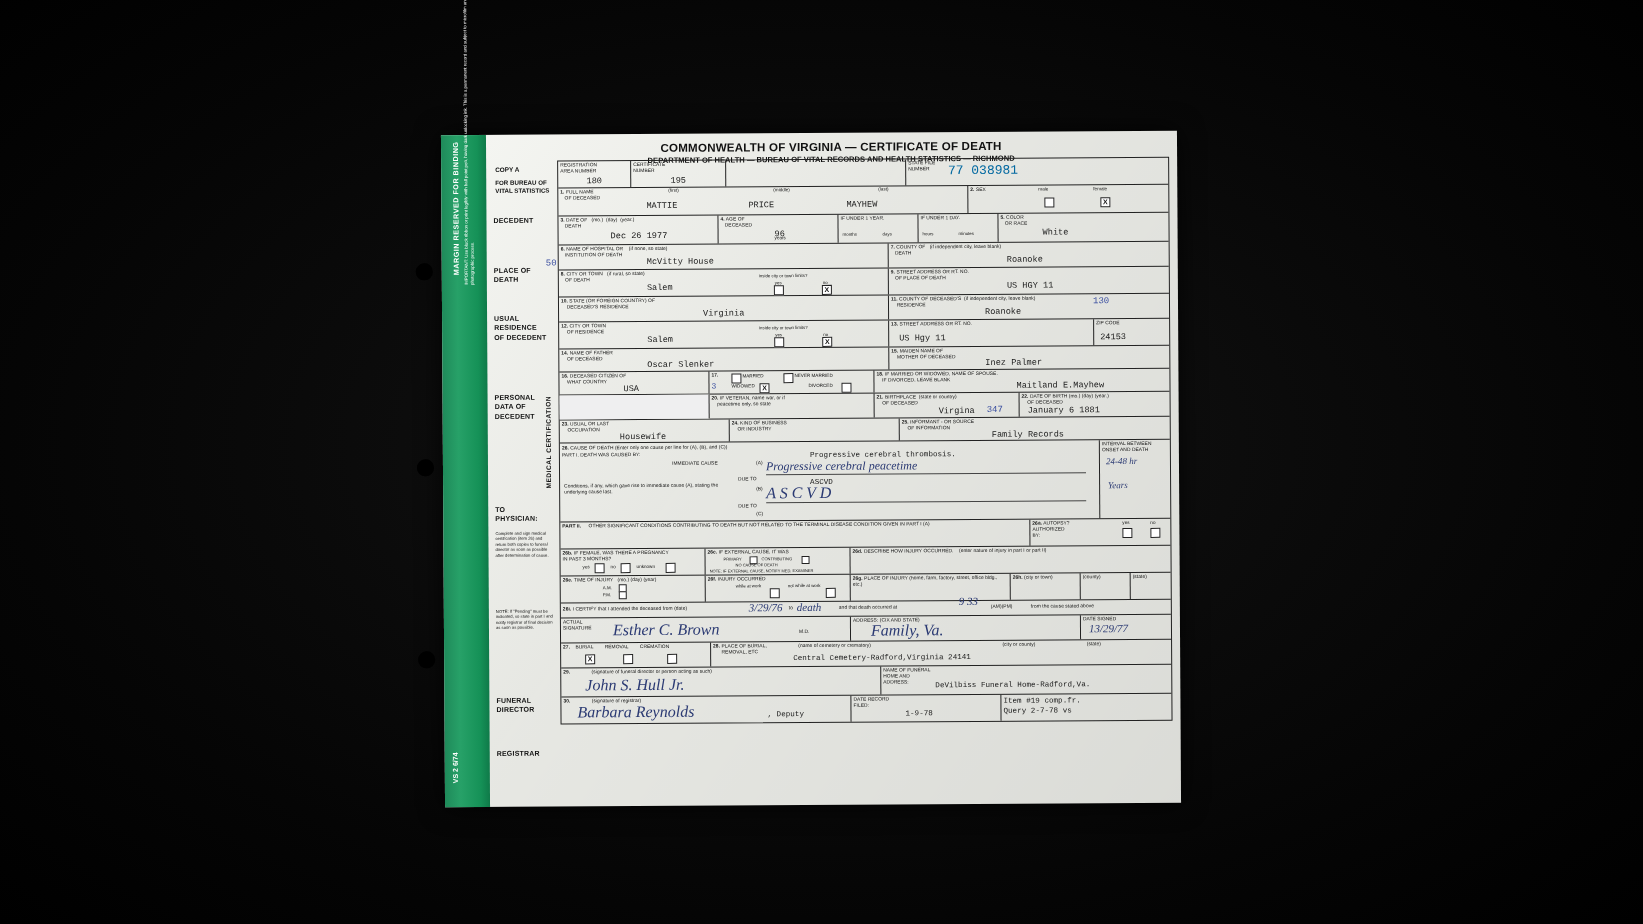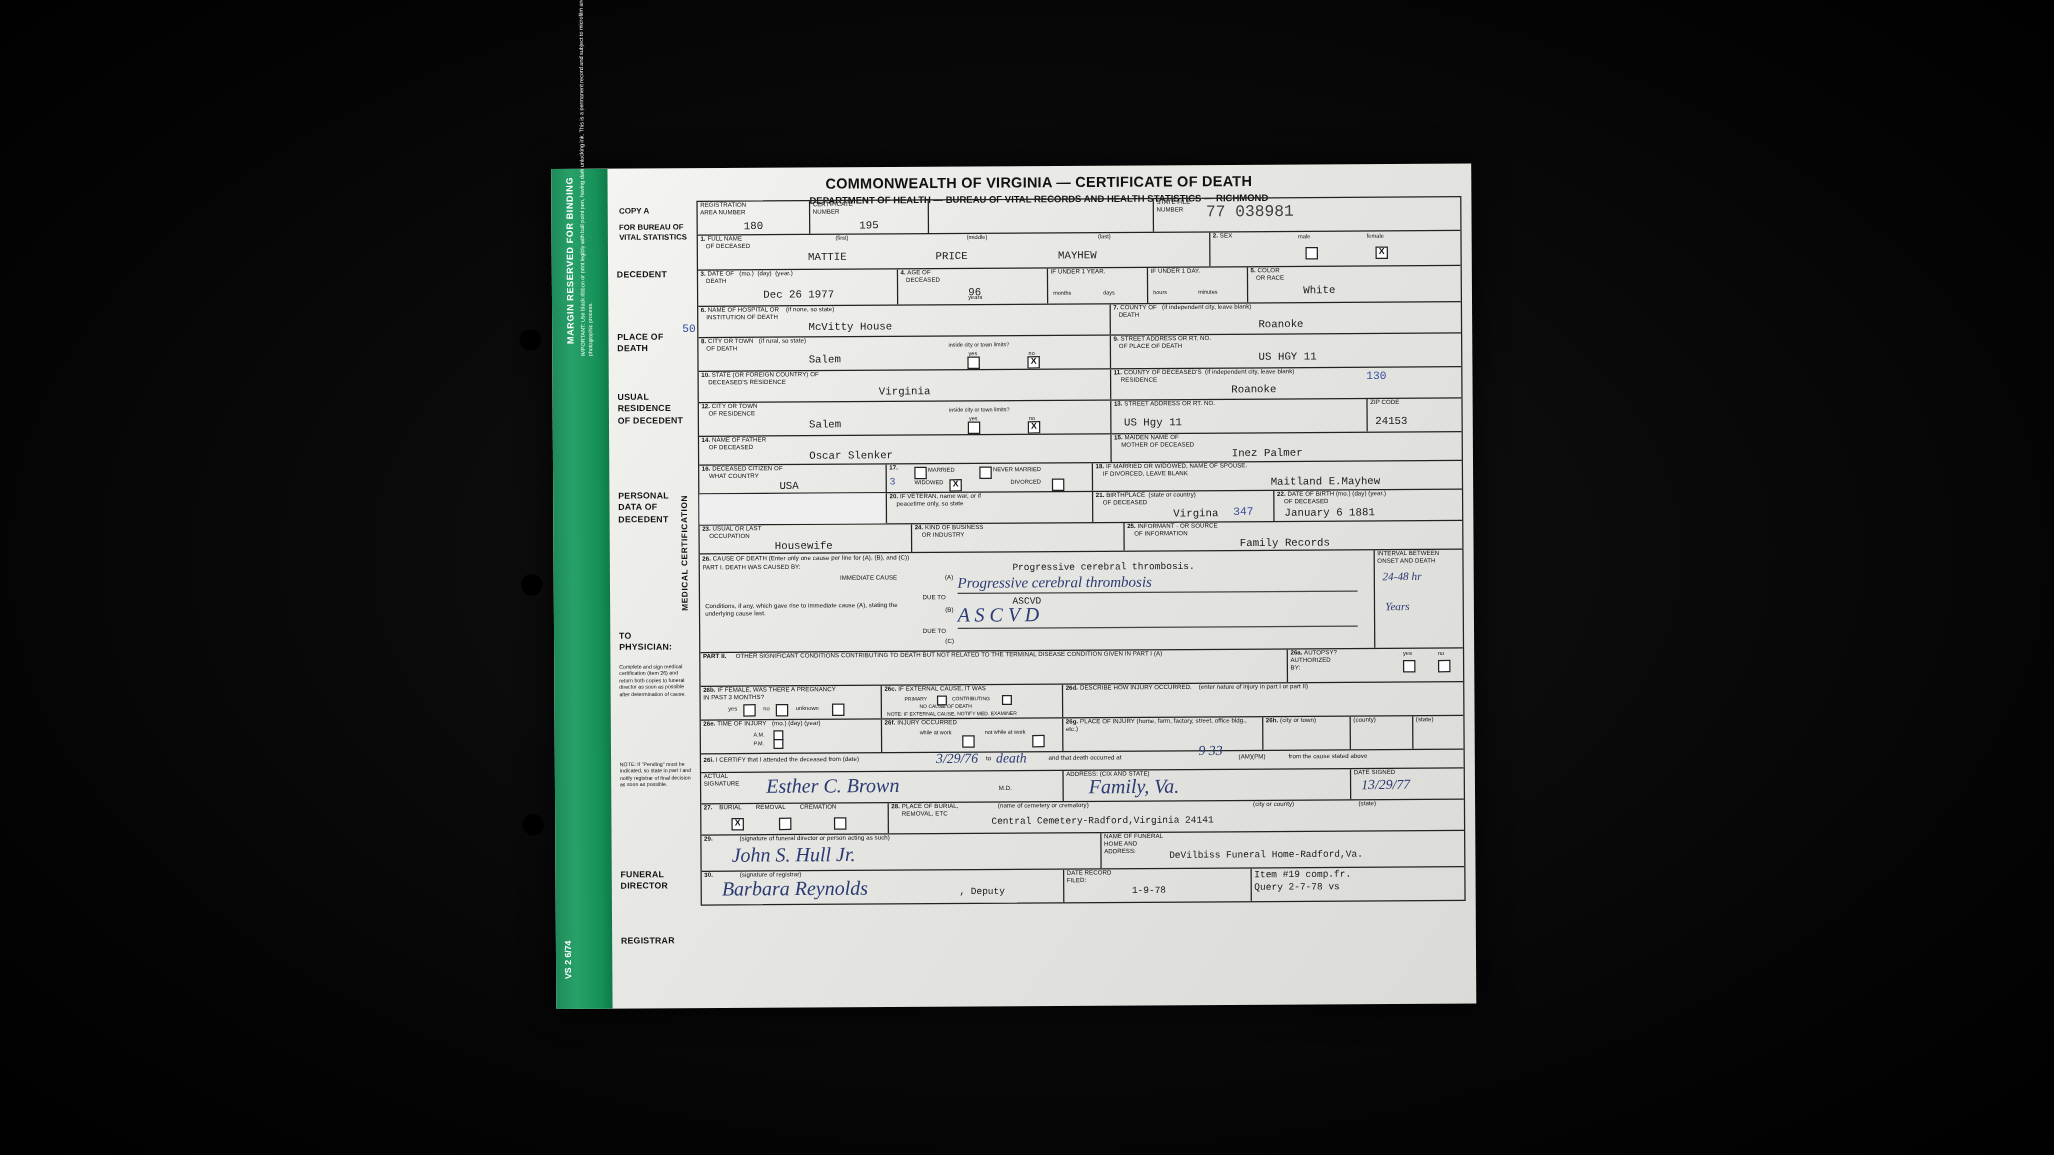--- a/index.html
+++ b/index.html
@@ -61,21 +61,21 @@
   
   .medcert{position:absolute;left:54px;top:350px;font-size:6.6px;font-weight:bold;letter-spacing:.5px;
     transform:rotate(-90deg);transform-origin:0 0;width:150px;}
 
   .note{position:absolute;left:4px;font-size:4.2px;line-height:1.3;width:58px;}
 
   .scrawl{font-family:"Liberation Serif",serif;font-style:italic;color:#2b3a73;font-size:12px;}
   .scrawl.lg{font-size:16px;}
 
   .smallnum{font-family:"Liberation Mono",monospace;font-size:9px;color:#3b4fa0;}
-  .statefile{font-family:"Liberation Mono",monospace;font-size:13px;color:#404040;}
+  .statefile{font-family:"Liberation Mono",monospace;font-size:13px;color:#0369a1;}
 </style>
 </head>
 <body>
 
 <div id="stage">
   <div class="backdrop"></div>
 
   <div class="sheet">
 
     <div class="greenstrip">
@@ -114,21 +114,21 @@
       <div class="note" style="top:392px">Complete and sign medical certification (item 26) and return both copies to funeral director as soon as possible after determination of cause.</div>
       <div class="note" style="top:470px">NOTE: If "Pending" must be indicated, so state in part I and notify registrar of final decision as soon as possible.</div>
 
       <div class="medcert">MEDICAL CERTIFICATION</div>
 
       <div class="smallnum" style="position:absolute;left:56px;top:120px">50</div>
 
       <div class="grid">
 
         <div class="row" style="height:26px">
-          <div class="cell" style="width:90px">
+          <div class="cell" style="width:73px">
             <div class="lab" style="white-space:pre-line">REGISTRATION
 AREA NUMBER</div>
             <div class="val ctr">180</div>
           </div>
           <div class="cell" style="width:95px">
             <div class="lab" style="white-space:pre-line">CERTIFICATE
 NUMBER</div>
             <div class="val ctr">195</div>
           </div>
           <div class="cell" style="width:180px"></div>
@@ -309,21 +309,21 @@
           </div>
         </div>
 
         <div class="row" style="height:78px">
           <div class="cell" style="width:540px;position:relative">
             <div class="lab" style="margin-top:1px"><span class="labb">26.</span> <span>CAUSE OF DEATH (Enter only one cause per line for (A), (B), and (C))</span></div>
             <div class="lab" style="margin-top:1px">PART I. DEATH WAS CAUSED BY:</div>
             <div class="lab" style="position:absolute;left:112px;top:18px">IMMEDIATE CAUSE</div>
             <div class="lab" style="position:absolute;left:196px;top:18px">(A)</div>
             <div class="val sm" style="position:absolute;left:250px;top:7px">Progressive cerebral thrombosis.</div>
-            <div class="scrawl" style="position:absolute;left:206px;top:17px">Progressive cerebral thrombosis</div>
+            <div class="scrawl" style="position:absolute;left:206px;top:17px">Progressive cerebral peacetime</div>
             <div style="position:absolute;left:206px;top:32px;width:320px;border-bottom:1px solid #444"></div>
 
             <div class="lab" style="position:absolute;left:178px;top:34px">DUE TO</div>
             <div class="lab" style="position:absolute;left:4px;top:40px;width:165px">Conditions, if any, which gave rise to immediate cause (A), stating the underlying cause last.</div>
             <div class="lab" style="position:absolute;left:196px;top:44px">(B)</div>
             <div class="val sm" style="position:absolute;left:250px;top:34px">ASCVD</div>
             <div class="scrawl lg" style="position:absolute;left:206px;top:42px">A S C V D</div>
             <div style="position:absolute;left:206px;top:60px;width:320px;border-bottom:1px solid #444"></div>
             <div class="lab" style="position:absolute;left:178px;top:61px">DUE TO</div>
             <div class="lab" style="position:absolute;left:196px;top:69px">(C)</div>

